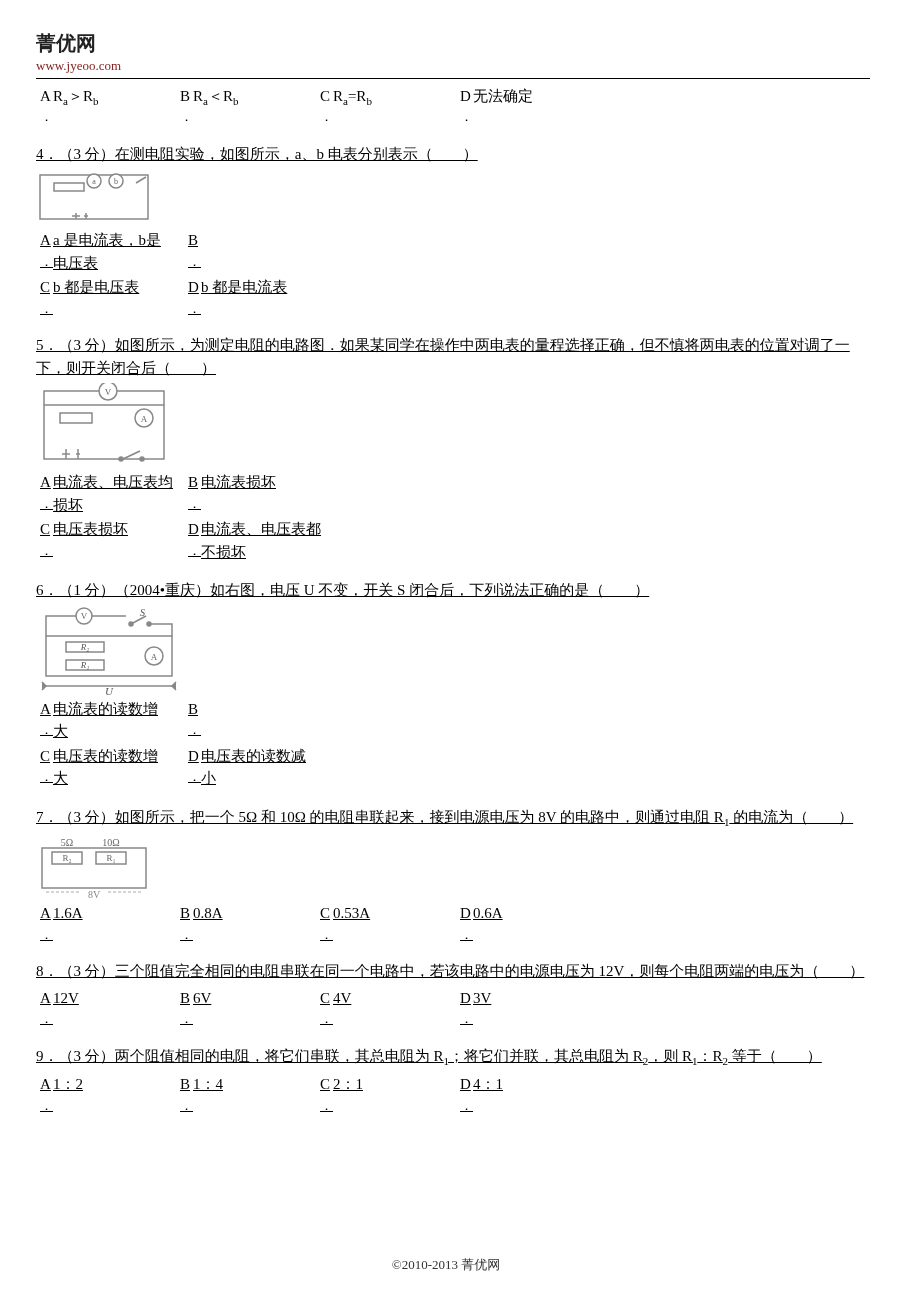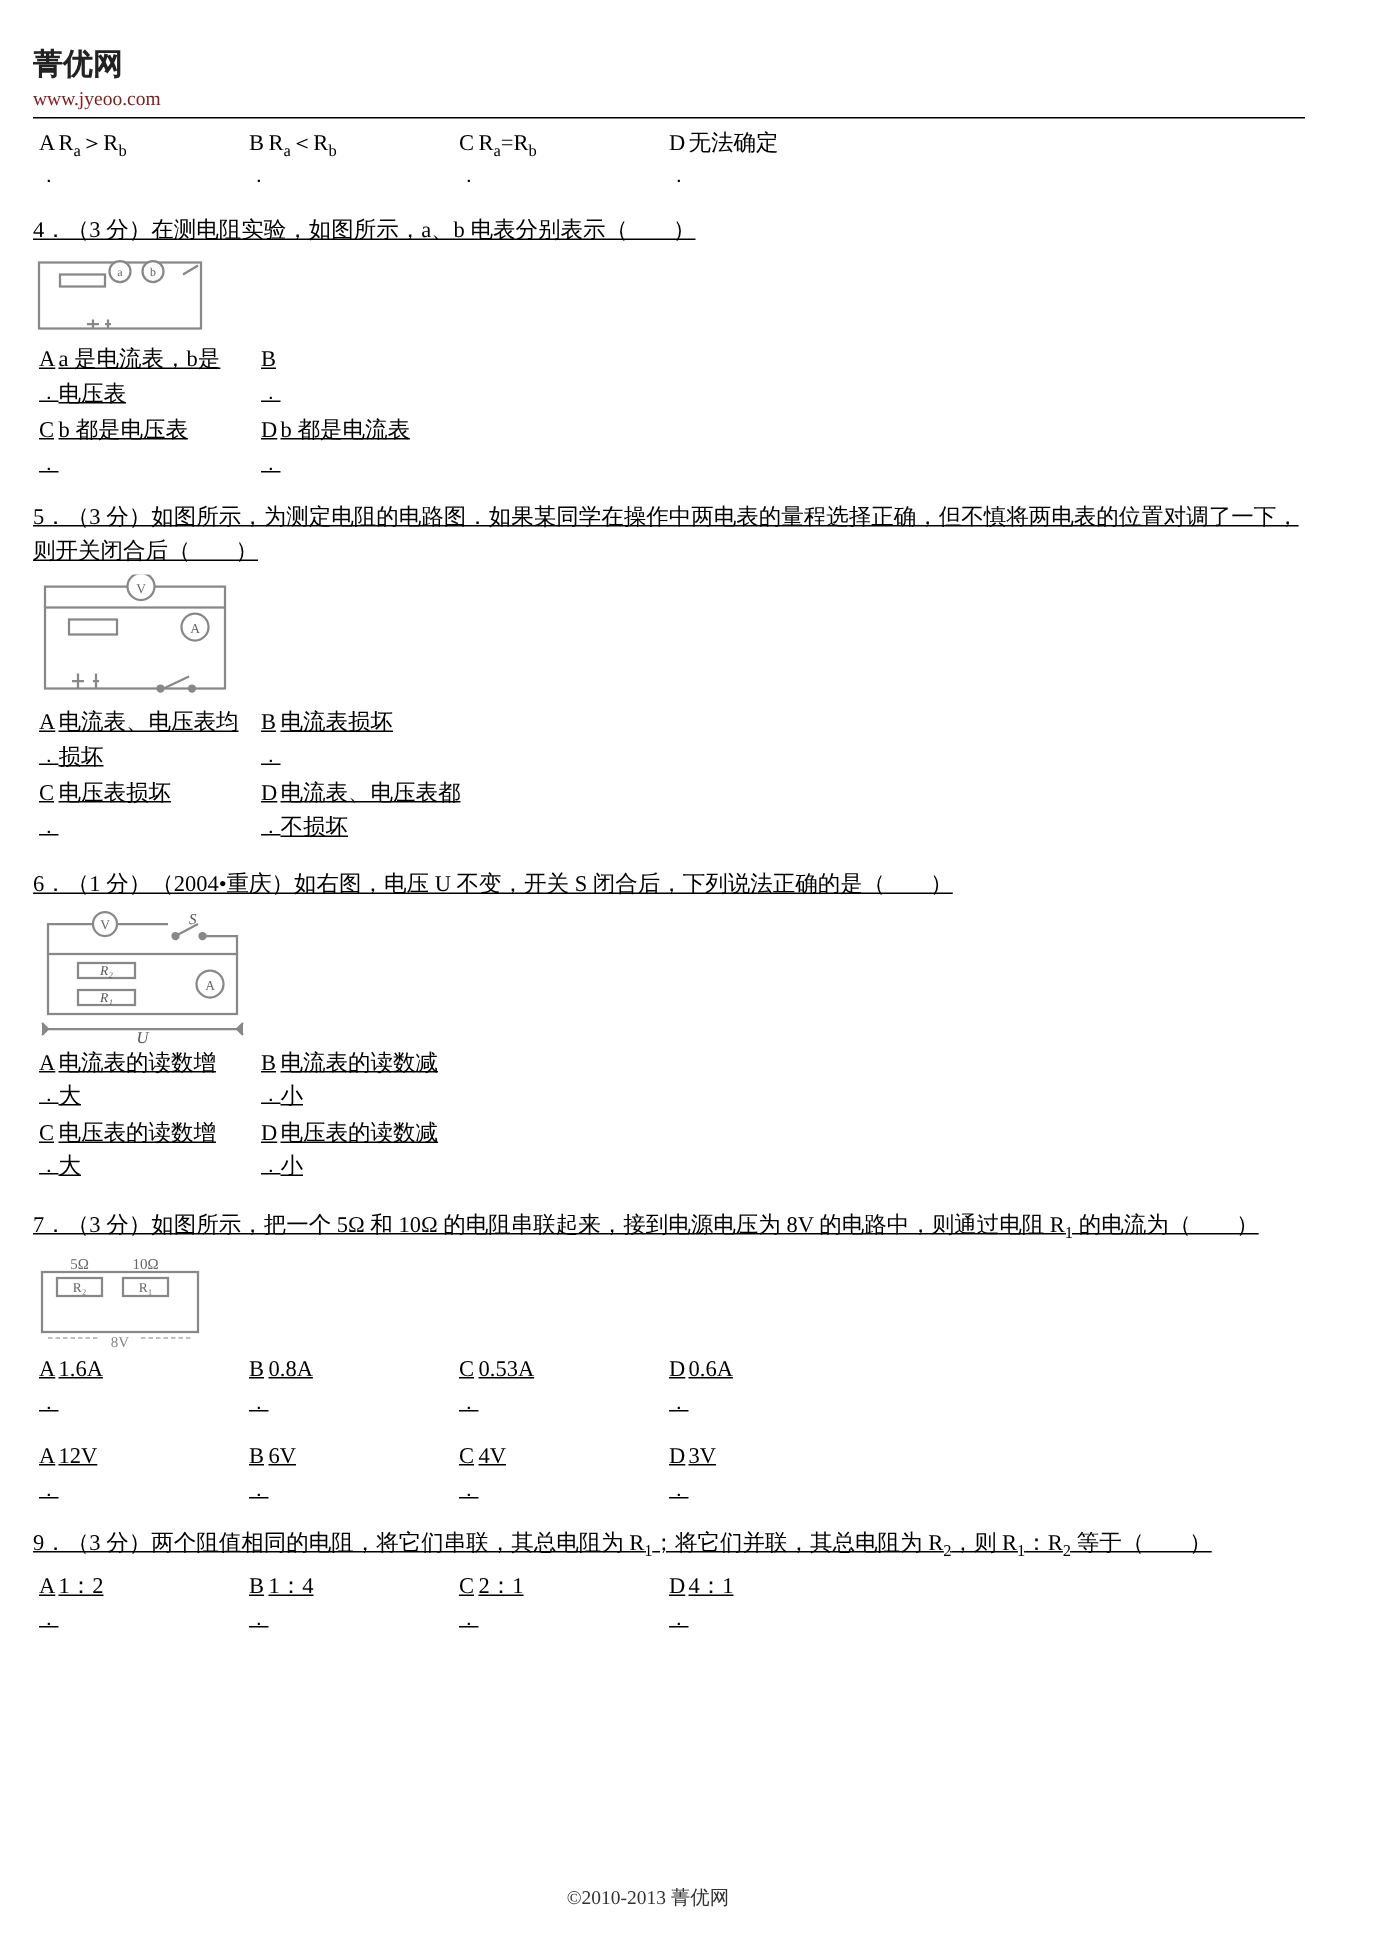--- a/index.html
+++ b/index.html
@@ -7,21 +7,21 @@
     padding: 0;
     font-family: "SimSun", "宋体", serif;
     font-size: 15px;
     color: #000;
     background: #fff;
     line-height: 1.5;
   }
   .page {
     width: 920px;
     margin: 0 auto;
-    padding: 28px 50px 40px 22px;
+    padding: 28px 50px 40px 36px;
     box-sizing: border-box;
     position: relative;
     min-height: 1302px;
   }
   .header-logo {
     font-size: 20px;
     font-weight: bold;
     color: #222;
     margin-bottom: 0;
   }
@@ -235,21 +235,20 @@
             <span>A</span>
             <span class="opt-dot">．</span>
           </div>
         <span style="width:110px">电流表的读数增大</span>
       </div>
       <div class="opt-col" style="width:160px">
         <div class="opt-stack">
             <span>B</span>
             <span class="opt-dot">．</span>
           </div>
-        <span style="width:110px">电流表的读数减小</span>
       </div>
     </div>
     <div class="options-row">
       <div class="opt-col" style="width:148px">
         <div class="opt-stack">
             <span>C</span>
             <span class="opt-dot">．</span>
           </div>
         <span style="width:110px">电压表的读数增大</span>
       </div>
@@ -307,20 +306,21 @@
           <div class="opt-stack">
             <span>D</span>
             <span class="opt-dot">．</span>
           </div>
           <span>0.6A</span>
         </div>
     </div>
   </div>
 
   <div class="question">
+    <div class="q-text">8．（3 分）三个阻值完全相同的电阻串联在同一个电路中，若该电路中的电源电压为 12V，则每个电阻两端的电压为（　　）</div>
     <div class="options-row">
       <div class="opt-col" style="width:140px">
           <div class="opt-stack">
             <span>A</span>
             <span class="opt-dot">．</span>
           </div>
           <span>12V</span>
         </div>
       <div class="opt-col" style="width:140px">
           <div class="opt-stack">

